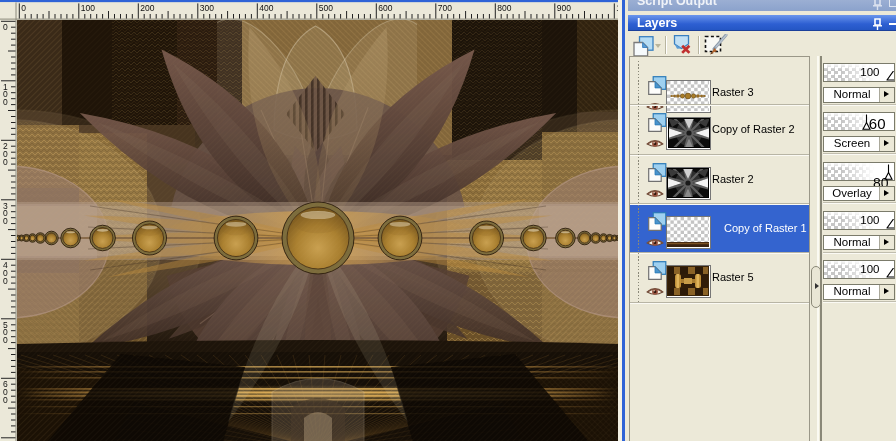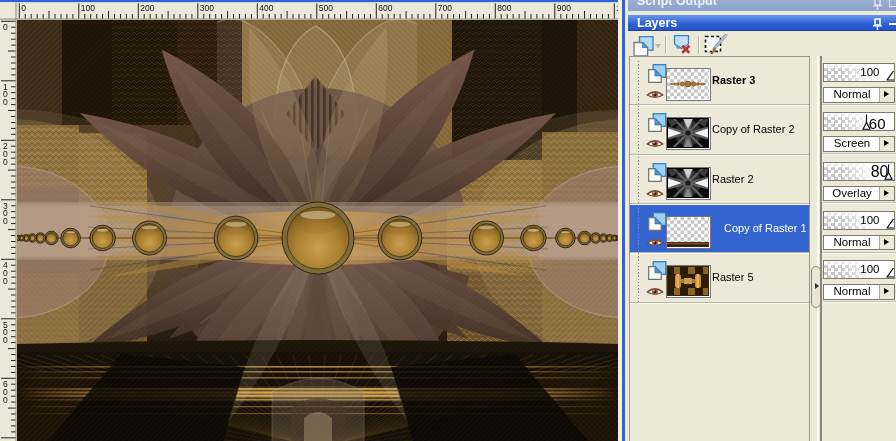--- a/index.html
+++ b/index.html
@@ -627,21 +627,21 @@
     </svg></div>
 <div style="position:absolute;left:698px;top:36px;width:1px;height:18px;background:#b8b5a0;border-right:1px solid #fff"></div>
 <div style="position:absolute;left:704px;top:34px"><svg width="26" height="22">
       <rect x="1.5" y="2.5" width="15" height="15" fill="#f8f8f4" stroke="#111" stroke-width="1.6" stroke-dasharray="3 2.4"></rect>
       <path d="M22 1 L10 15" stroke="#8a98a8" stroke-width="3" stroke-linecap="round"></path>
       <path d="M22.5 0.8 L12 13" stroke="#b8c4d0" stroke-width="1.4" stroke-linecap="round"></path>
       <path d="M10.5 14 L7 19.5 L13 17Z" fill="#b0622a"></path>
       <path d="M7.5 18 L6 20.5 L9.5 19.2Z" fill="#6b3a16"></path>
     </svg></div>
 <div style="position:absolute;left:629px;top:56px;width:181px;height:385px;border-top:1px solid #9a9788;border-left:1px solid #9a9788;border-right:1px solid #9a9788;background:#ece9d8;box-sizing:border-box;overflow:hidden">
-<div style="position:absolute;left:0;top:0px;width:179px;height:47.3px;font-weight:bold;">
+<div style="position:absolute;left:0;top:12px;width:179px;height:47.3px;">
 <div style="position:absolute;left:18px;top:7px"><svg width="19" height="19">
           <rect x="5.2" y="0.7" width="12.6" height="12.6" fill="#9ed0f0" stroke="#2a7ab8" stroke-width="1.2"></rect>
           <path d="M0.7 5.6 L7 5.6 L13.2 11.9 L13.2 18.3 L0.7 18.3Z" fill="#fdfdfb" stroke="#707070" stroke-width="1.2"></path>
           <path d="M7 5.6 L13.2 11.9 L7 11.9Z" fill="#4a94cc" stroke="#2a7ab8" stroke-width="0.8"></path>
         </svg></div>
 <div style="position:absolute;left:16px;top:30px"><svg width="18" height="12">
           <path d="M1.2 6 Q9 0.2 16.8 6 Q9 10.6 1.2 6Z" fill="#f6f0e2" stroke="#6b4634" stroke-width="1.1"></path>
           <circle cx="9" cy="5.7" r="2.9" fill="#96503c"></circle>
           <circle cx="9" cy="5.7" r="1.3" fill="#2a1208"></circle>
           <circle cx="8.1" cy="4.8" r="0.7" fill="#eadfce"></circle>
@@ -718,21 +718,21 @@
           <circle cx="31" cy="15" r="1.7" fill="#96691f"></circle>
           <circle cx="7.5" cy="15" r="1.3" fill="#96691f"></circle>
           <circle cx="34.5" cy="15" r="1.3" fill="#96691f"></circle>
           <circle cx="4.8" cy="15" r="1" fill="#96691f"></circle>
           <circle cx="37.2" cy="15" r="1" fill="#96691f"></circle>
         </svg></div>
 <div style="position:absolute;left:82px;top:17px;font-size:11px;color:#000;white-space:nowrap">Raster 3</div>
 </div>
 <div style="position:absolute;left:0;top:47.3px;width:179px;height:1px;background:#b8b5a5"></div>
 <div style="position:absolute;left:0;top:48.3px;width:179px;height:1px;background:#fbfaf4"></div>
-<div style="position:absolute;left:0;top:49.3px;width:179px;height:47.3px;">
+<div style="position:absolute;left:0;top:49.3px;width:179px;height:47.3px;text-align:right;">
 <div style="position:absolute;left:18px;top:7px"><svg width="19" height="19">
           <rect x="5.2" y="0.7" width="12.6" height="12.6" fill="#9ed0f0" stroke="#2a7ab8" stroke-width="1.2"></rect>
           <path d="M0.7 5.6 L7 5.6 L13.2 11.9 L13.2 18.3 L0.7 18.3Z" fill="#fdfdfb" stroke="#707070" stroke-width="1.2"></path>
           <path d="M7 5.6 L13.2 11.9 L7 11.9Z" fill="#4a94cc" stroke="#2a7ab8" stroke-width="0.8"></path>
         </svg></div>
 <div style="position:absolute;left:16px;top:30px"><svg width="18" height="12">
           <path d="M1.2 6 Q9 0.2 16.8 6 Q9 10.6 1.2 6Z" fill="#f6f0e2" stroke="#6b4634" stroke-width="1.1"></path>
           <circle cx="9" cy="5.7" r="2.9" fill="#96503c"></circle>
           <circle cx="9" cy="5.7" r="1.3" fill="#2a1208"></circle>
           <circle cx="8.1" cy="4.8" r="0.7" fill="#eadfce"></circle>
@@ -951,21 +951,21 @@
     <div style="position:absolute;left:37px;top:1px"><svg width="11" height="17">
         <line x1="5.5" y1="0.5" x2="5.5" y2="9" stroke="#000" stroke-width="1.1"></line>
         <path d="M5.5 8.5 L2 15.2 L9 15.2Z" fill="#fff" fill-opacity="0.4" stroke="#000" stroke-width="1.1"></path>
       </svg></div>
   </div>
 <div style="position:absolute;left:822.5px;top:136.3px;width:72px;height:15.5px;border:1px solid #7b7b6b;background:#fff;box-sizing:border-box;font-size:11.5px;color:#000;text-align:center;line-height:13.5px;padding-right:13px">Screen<div style="position:absolute;right:0;top:0;width:13.5px;height:13.5px;background:#ece9d8;border-left:1px solid #aaa89a">
       <div style="position:absolute;left:4px;top:3.2px;width:0;height:0;border-top:3.6px solid transparent;border-bottom:3.6px solid transparent;border-left:5px solid #000"></div>
     </div></div>
 <div style="position:absolute;left:822.5px;top:161.6px;width:72px;height:19px;border:1px solid #7b7b6b;box-sizing:border-box;background-image:repeating-conic-gradient(#c6c6c6 0% 25%, #ffffff 0% 50%);background-size:7.0px 7.0px;">
     <div style="position:absolute;left:0;top:0;width:100%;height:100%;background:linear-gradient(180deg, rgba(255,255,255,0.9) 0px, rgba(255,255,255,0) 6px),linear-gradient(90deg, rgba(255,255,255,0) 25%, #fff 72%)"></div>
-    <div style="position:absolute;right:5px;top:0;font-size:16px;color:#000">80</div>
+    <div style="position:absolute;right:5px;top:12px;font-size:14px;color:#000">80</div>
     <div style="position:absolute;left:59px;top:1px"><svg width="11" height="17">
         <line x1="5.5" y1="0.5" x2="5.5" y2="9" stroke="#000" stroke-width="1.1"></line>
         <path d="M5.5 8.5 L2 15.2 L9 15.2Z" fill="#fff" fill-opacity="0.4" stroke="#000" stroke-width="1.1"></path>
       </svg></div>
   </div>
 <div style="position:absolute;left:822.5px;top:185.6px;width:72px;height:15.5px;border:1px solid #7b7b6b;background:#fff;box-sizing:border-box;font-size:11.5px;color:#000;text-align:center;line-height:13.5px;padding-right:13px">Overlay<div style="position:absolute;right:0;top:0;width:13.5px;height:13.5px;background:#ece9d8;border-left:1px solid #aaa89a">
       <div style="position:absolute;left:4px;top:3.2px;width:0;height:0;border-top:3.6px solid transparent;border-bottom:3.6px solid transparent;border-left:5px solid #000"></div>
     </div></div>
 <div style="position:absolute;left:822.5px;top:210.89999999999998px;width:72px;height:19px;border:1px solid #7b7b6b;box-sizing:border-box;background-image:repeating-conic-gradient(#c6c6c6 0% 25%, #ffffff 0% 50%);background-size:7.0px 7.0px;">
     <div style="position:absolute;left:0;top:0;width:100%;height:100%;background:linear-gradient(180deg, rgba(255,255,255,0.9) 0px, rgba(255,255,255,0) 6px),linear-gradient(90deg, rgba(255,255,255,0) 25%, #fff 72%)"></div>

